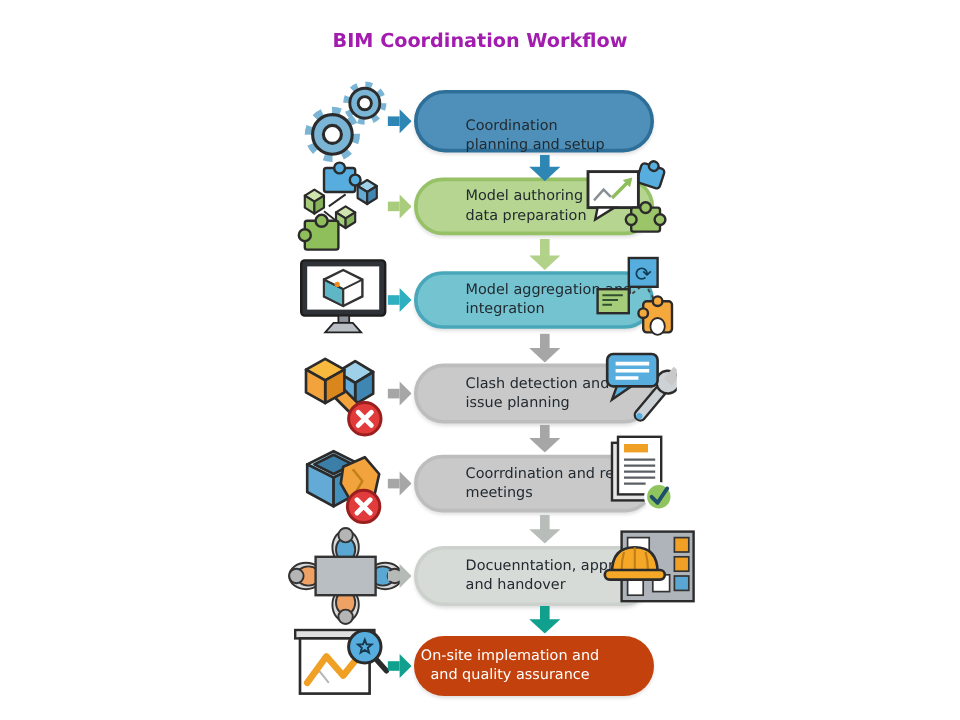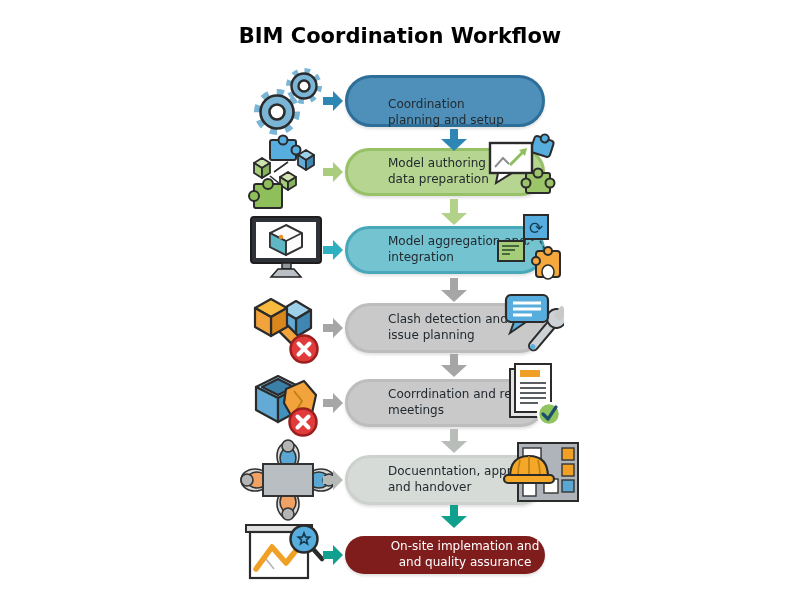--- a/index.html
+++ b/index.html
@@ -9,38 +9,38 @@
   
   .logo{position:absolute;left:40px;top:34px;display:flex;align-items:center;gap:8px;}
   .logo-text{display:flex;flex-direction:column;line-height:1;}
   .brand-line{display:flex;align-items:flex-start;}
   .brand{font-size:30px;font-weight:700;color:#1a70b8;letter-spacing:0.5px;}
   .registered{font-size:11px;color:#444;margin-left:2px;margin-top:-2px;font-weight:700;}
   .tagline{font-size:8px;font-weight:700;letter-spacing:1.8px;color:#f58220;margin-top:4px;}
 
   
   .title{position:absolute;left:200px;top:24px;width:400px;text-align:center;
-         font-size:21px;font-weight:700;color:#000000;}
+         font-size:16px;font-weight:700;color:#a21caf;}
 
   
   .row{position:absolute;left:238px;width:345px;}
   .iconbox{position:absolute;left:0;top:50%;transform:translateY(-50%);width:100px;
            display:flex;justify-content:center;align-items:center;}
   .harrow{position:absolute;left:85px;top:50%;transform:translateY(-50%);}
   .pill{position:absolute;left:107px;top:50%;transform:translateY(-50%);
         width:200px;border-radius:28px;display:flex;align-items:center;
         box-sizing:border-box;box-shadow:0 2px 3px rgba(0,0,0,.12);}
   .pill .lbl{font-size:12px;line-height:1.3;color:#222a30;padding-left:40px;}
   .p1{height:52px;background:#4e90ba;border:3px solid #2d6f99;}
   .p2{height:48px;background:#b6d590;border:3px solid #96c167;}
   .p3{height:48px;background:#74c3d0;border:3px solid #48a8ba;}
   .p4{height:50px;background:#c9c9c9;border:3px solid #bdbdbd;}
   .p5{height:48px;background:#c9c9c9;border:3px solid #bdbdbd;}
   .p6{height:50px;background:#d7dbd8;border:3px solid #cdd1ce;}
-  .p7{height:38px;background:#7f1d1d;border:none;justify-content:flex-end;}
+  .p7{height:50px;background:#c2410c;border:none;justify-content:flex-start;}
   .p7 .lbl{color:#ffffff;padding:0;text-align:center;max-width:160px;}
   .t1{max-width:120px;margin-top:24px;}.t2{max-width:150px;}.t3{max-width:150px;}
   .t4{max-width:140px;}.t5{max-width:168px;}.t6{max-width:160px;}
   .deco{position:absolute;z-index:3;}
   .varrow{position:absolute;z-index:2;}
 </style>
 </head>
 <body>
 
 <div class="canvas">

